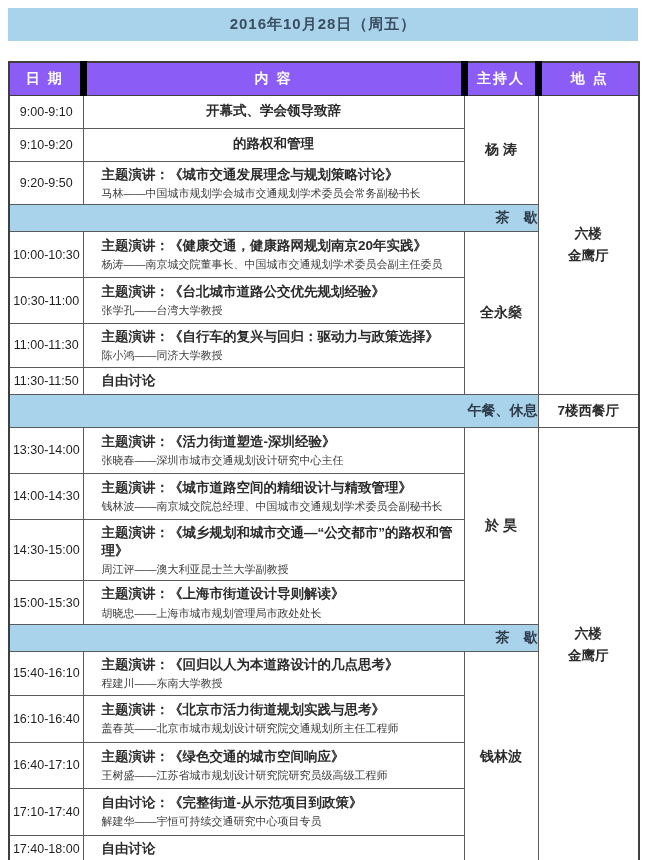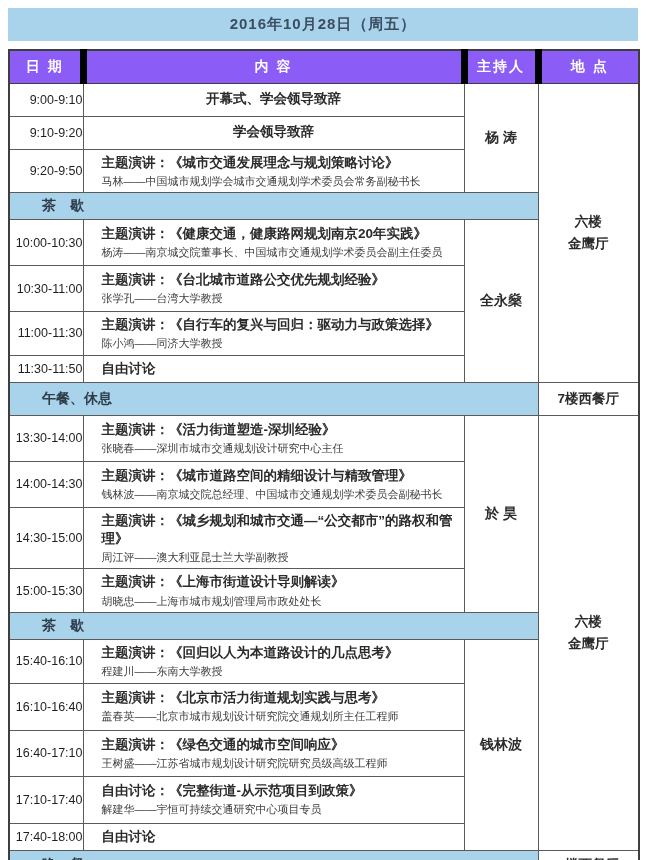--- a/index.html
+++ b/index.html
@@ -17,21 +17,21 @@
   .titlebar {
     height: 33px;
     background: #a8d3eb;
     display: flex;
     align-items: center;
     justify-content: center;
     font-size: 15px;
     font-weight: bold;
     color: #3a4d61;
     letter-spacing: 1px;
-    margin-bottom: 8px;
+    margin-bottom: 20px;
   }
   table.sched {
     width: 100%;
     border-collapse: collapse;
     table-layout: fixed;
     border: 2px solid #3f3f3f;
   }
   .sched td, .sched th {
     border: 1px solid #5a5a5a;
     padding: 0;
@@ -48,21 +48,21 @@
     border-bottom-color: #3f3f3f;
     border-top-color: #3f3f3f;
   }
   .sched thead th + th { border-left: 7px solid #000000; }
   col.c-time { width: 74px; }
   col.c-content { width: 381px; }
   col.c-host { width: 74px; }
   col.c-loc { width: 101px; }
 
   td.time {
-    text-align: right;
+    text-align: center;
     font-size: 12.5px;
     color: #1f1f1f;
   }
   td.content { padding: 4px 6px 4px 18px; }
   td.content.centered { padding: 0; text-align: center; }
   .s-title {
     font-weight: bold;
     font-size: 13.5px;
     color: #2b2b2b;
     line-height: 1.35;
@@ -82,21 +82,21 @@
   td.loc {
     text-align: center;
     font-weight: bold;
     font-size: 13.5px;
     color: #2b2b2b;
     white-space: pre-line;
     line-height: 1.6;
   }
   tr.break td.break-cell {
     background: #a8d3eb;
-    text-align: left;
+    text-align: right;
     font-weight: bold;
     font-size: 14px;
     color: #2f3d4a;
     padding-left: 32px;
   }
   .h24 { height: 24px; } .h25 { height: 25px; } .h27 { height: 27px; }
   .h30 { height: 30px; } .h33 { height: 33px; } .h45 { height: 28px; }
   .h46 { height: 46px; } .h47 { height: 47px; }
 </style>
 </head>
@@ -129,21 +129,21 @@
           <div class="s-title">开幕式、学会领导致辞</div>
         </td>
         <td class="host" rowspan="3">杨 涛</td>
         <td class="loc" rowspan="8">六楼
 金鹰厅</td>
       </tr>
 
       <tr class="h33">
         <td class="time">9:10-9:20</td>
         <td class="content centered">
-          <div class="s-title">学会领导致辞</div>
+          <div class="s-title">的路权和管理</div>
         </td>
       </tr>
 
       <tr class="h45">
         <td class="time">9:20-9:50</td>
         <td class="content">
           <div class="s-title">主题演讲：《城市交通发展理念与规划策略讨论》</div>
           <div class="s-speaker">马林——中国城市规划学会城市交通规划学术委员会常务副秘书长</div>
         </td>
       </tr>

